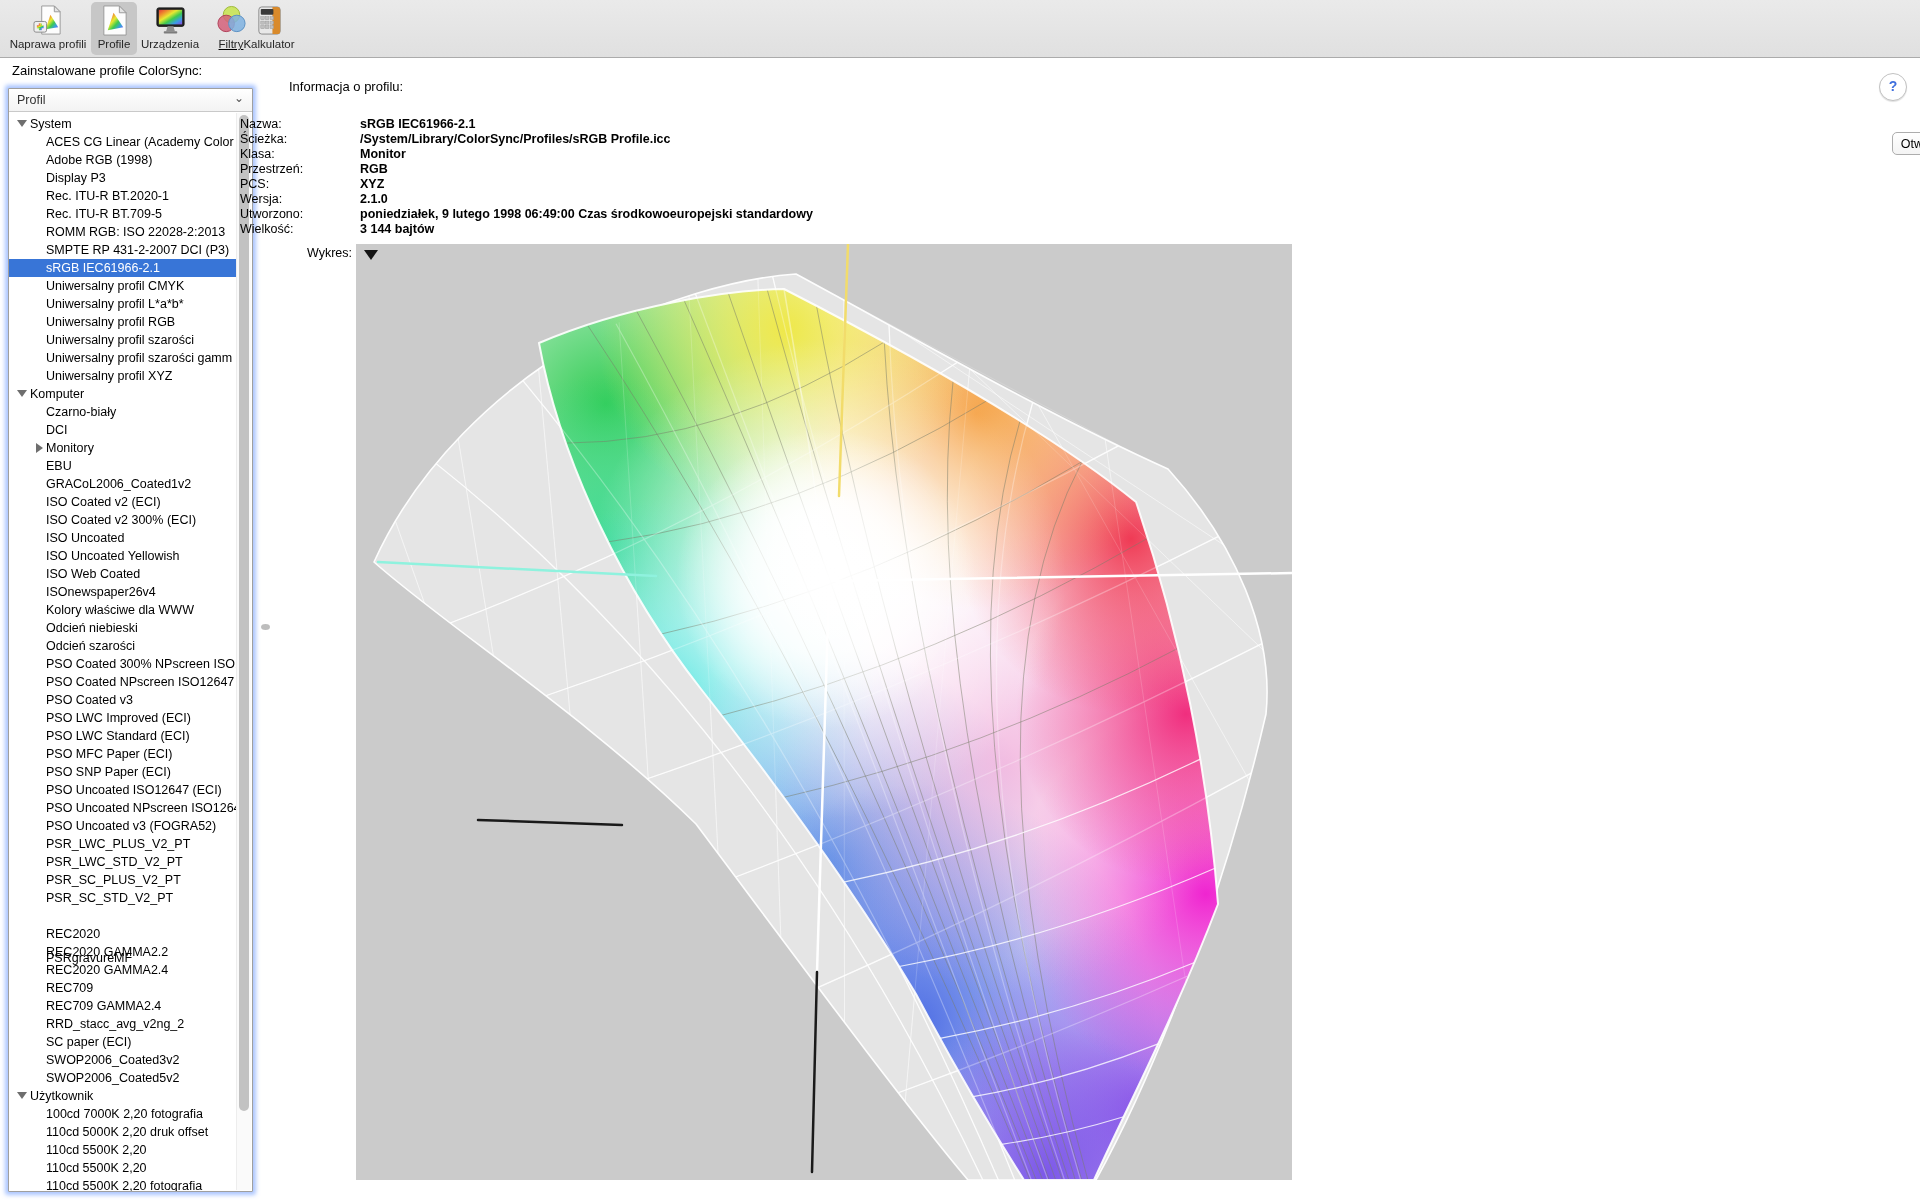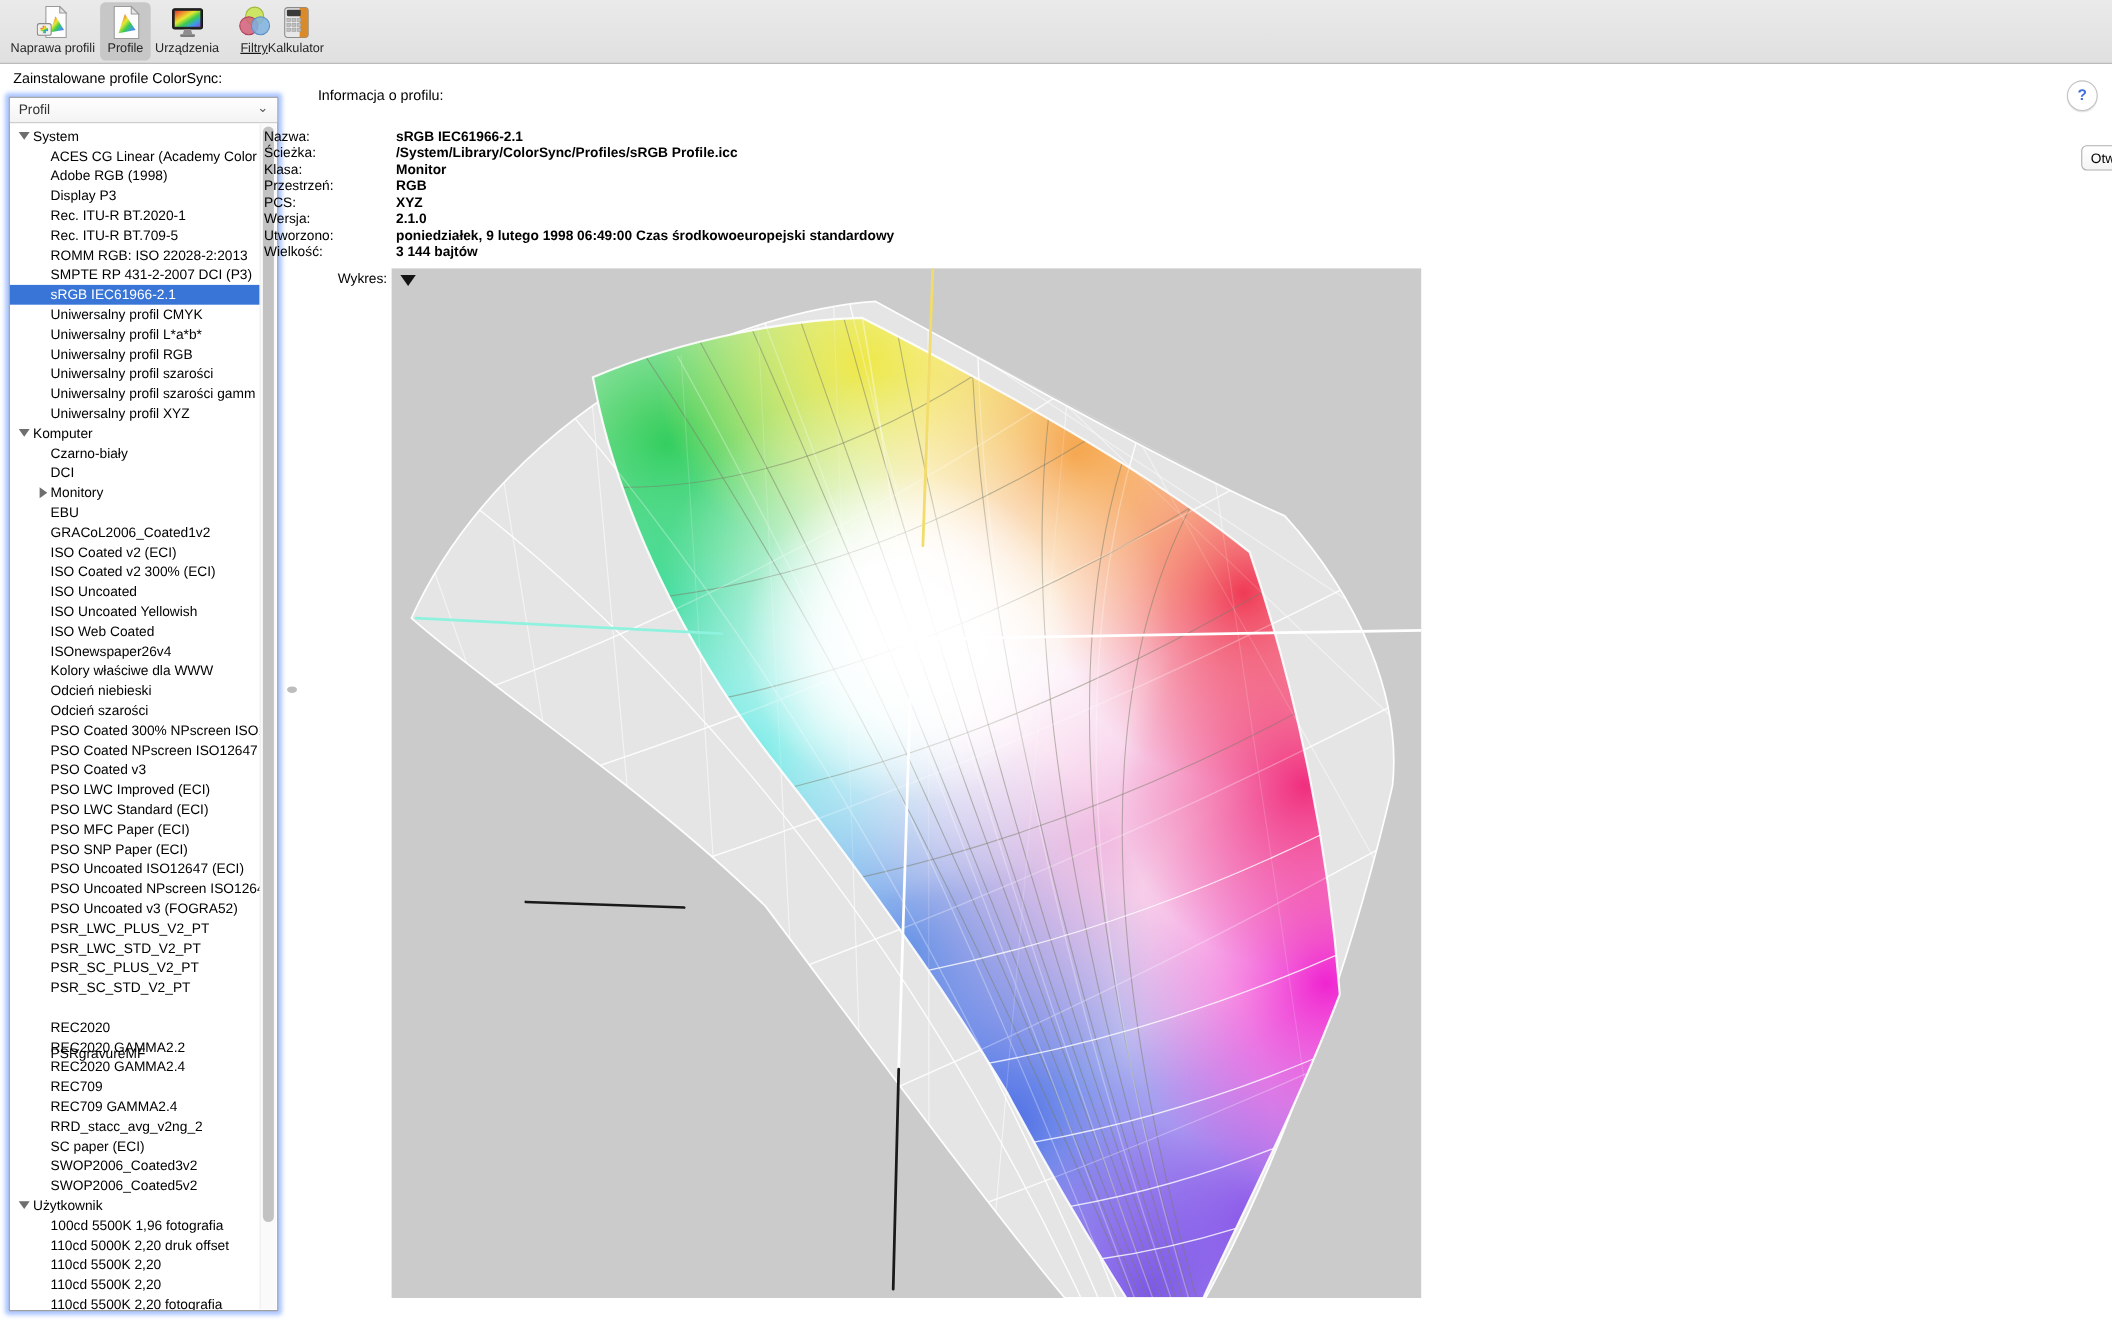--- a/index.html
+++ b/index.html
@@ -296,21 +296,21 @@
         <span class="lbl" style="left:37px">SWOP2006_Coated3v2</span>
       </div>
       <div class="row" style="top: 957px;">
         <span class="lbl" style="left:37px">SWOP2006_Coated5v2</span>
       </div>
       <div class="row" style="top: 975px;">
         <span class="tri open" style="left:8px"></span>
         <span class="lbl" style="left:21px">Użytkownik</span>
       </div>
       <div class="row" style="top: 993px;">
-        <span class="lbl" style="left:37px">100cd 5500K 1,96 fotografia</span>
+        <span class="lbl" style="left:37px">100cd 7000K 2,20 fotografia</span>
       </div>
       <div class="row" style="top: 1011px;">
         <span class="lbl" style="left:37px">110cd 5000K 2,20 druk offset</span>
       </div>
       <div class="row" style="top: 1029px;">
         <span class="lbl" style="left:37px">110cd 5500K 2,20</span>
       </div>
       <div class="row" style="top: 1047px;">
         <span class="lbl" style="left:37px">110cd 5500K 2,20</span>
       </div>

